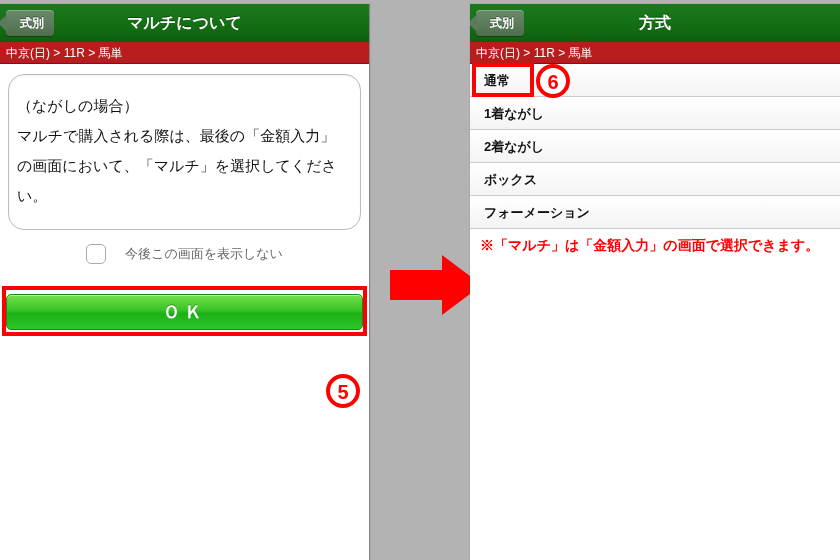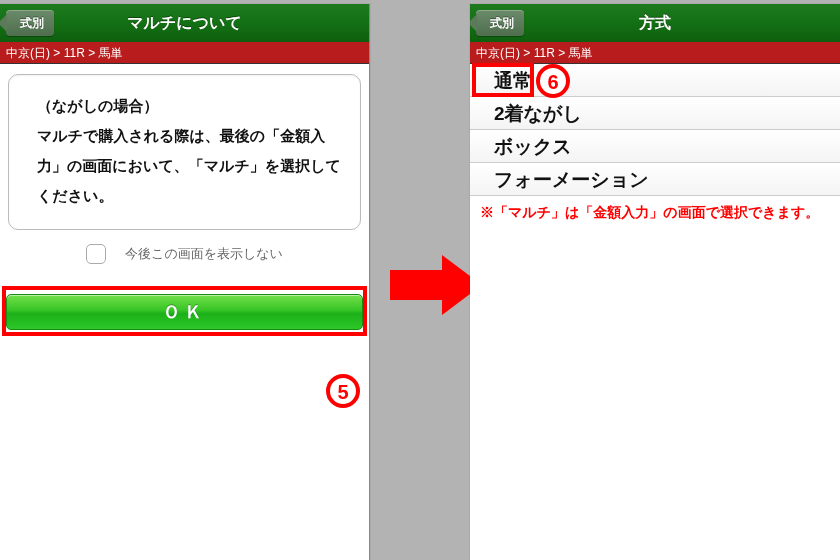--- a/index.html
+++ b/index.html
@@ -32,23 +32,23 @@
     content:""; position:absolute; left:-8px; top:4px; width:0;height:0;
     border-top:9px solid transparent; border-bottom:9px solid transparent;
     border-right:9px solid #5a7a5a;
   }
   .crumb {
     height:22px; background:#b91c1c; color:#fff; font-size:12px; line-height:22px;
     padding-left:6px; border-bottom:1px solid #333;
   }
   
   .msgbox {
-    margin:10px 8px 14px 8px; padding:16px 12px 18px 28px;
-    border:1px solid #bbb; border-radius:10px;
-    font-size:15px; line-height:2.0; font-weight:700; color:#111;
+    margin:10px 8px 14px 8px; padding:16px 12px 18px 8px;
+    border:1px solid #bbb; border-radius:16px;
+    font-size:15px; line-height:2.0; font-weight:400; color:#111;
     box-shadow:inset 0 1px 2px rgba(0,0,0,0.06);
   }
   .dontshow{
     display:flex; align-items:center; justify-content:center;
     font-size:13px; color:#666; margin-bottom:30px;gap:11px;
   }
   .ck{
     width:20px;height:20px;border:1.5px solid #aaa;border-radius:5px;
     margin-right:8px; display:inline-block;
   }
@@ -64,22 +64,22 @@
   }
   .redbox{ position:absolute; border:4px solid #ff0000; pointer-events:none; }
   .circnum{
     position:absolute; width:34px;height:34px; border:4px solid #ff0000; border-radius:50%;
     color:#ff0000; font-size:20px; font-weight:800; text-align:center; line-height:28px;
     background:#fff;
   }
   
   .list{ background:#fff; }
   .row{
-    height:33px; line-height:33px; padding-left:24px;
-    border-bottom:1px solid #ccc; font-size:19px; font-weight:700; color:#111;
+    height:33px; line-height:33px; padding-left:14px;
+    border-bottom:1px solid #ccc; font-size:13px; font-weight:700; color:#111;
     background:linear-gradient(to bottom,#ffffff,#f4f4f4);
   }
   .note{
     padding:8px 10px; font-size:14px; font-weight:700; color:#ff0000;
   }
   
   .arrow{
     position:absolute; top:255px; left:390px; width:96px; height:60px;
   }
   .arrow .shaft{
@@ -125,20 +125,21 @@
 
   <div class="phone right">
     <div class="hdr">
       <div class="back-btn">式別</div>
       <span>方式</span>
     </div>
     <div class="crumb">中京(日) &gt; 11R &gt; 馬単</div>
 
     <div class="list" style="position:relative;">
       <div class="row">通常</div>
+      <div class="row">1着ながし</div>
       <div class="row">2着ながし</div>
       <div class="row">ボックス</div>
       <div class="row">フォーメーション</div>
 
       <div class="redbox" style="left:2px; top:-1px; width:62px; height:34px;"></div>
       <div class="circnum" style="left:66px; top:0px;">6</div>
     </div>
 
     <div class="note">※「マルチ」は「金額入力」の画面で選択できます。</div>
   </div>

